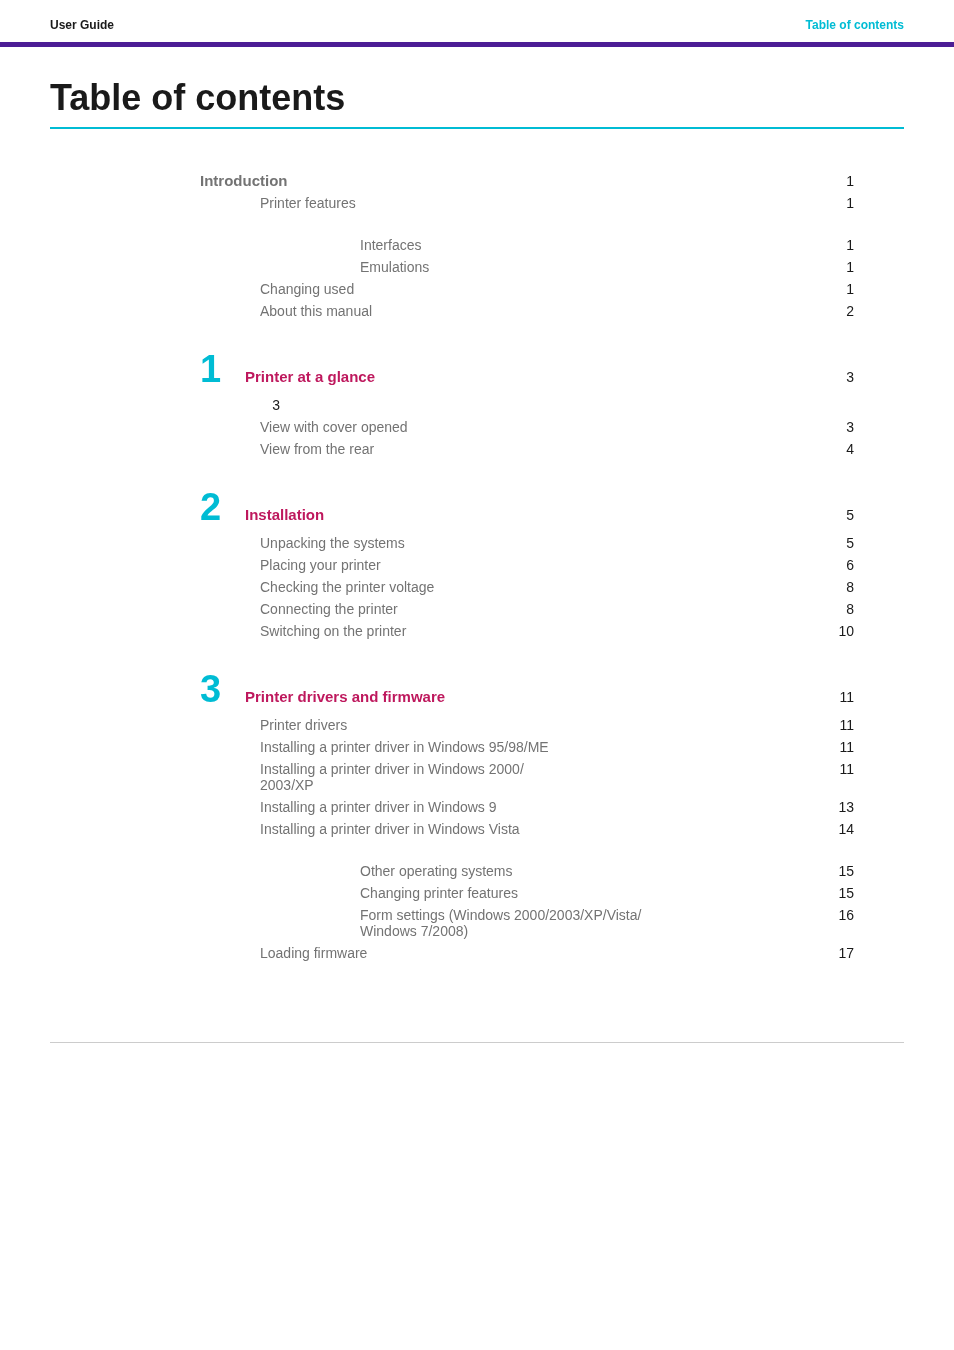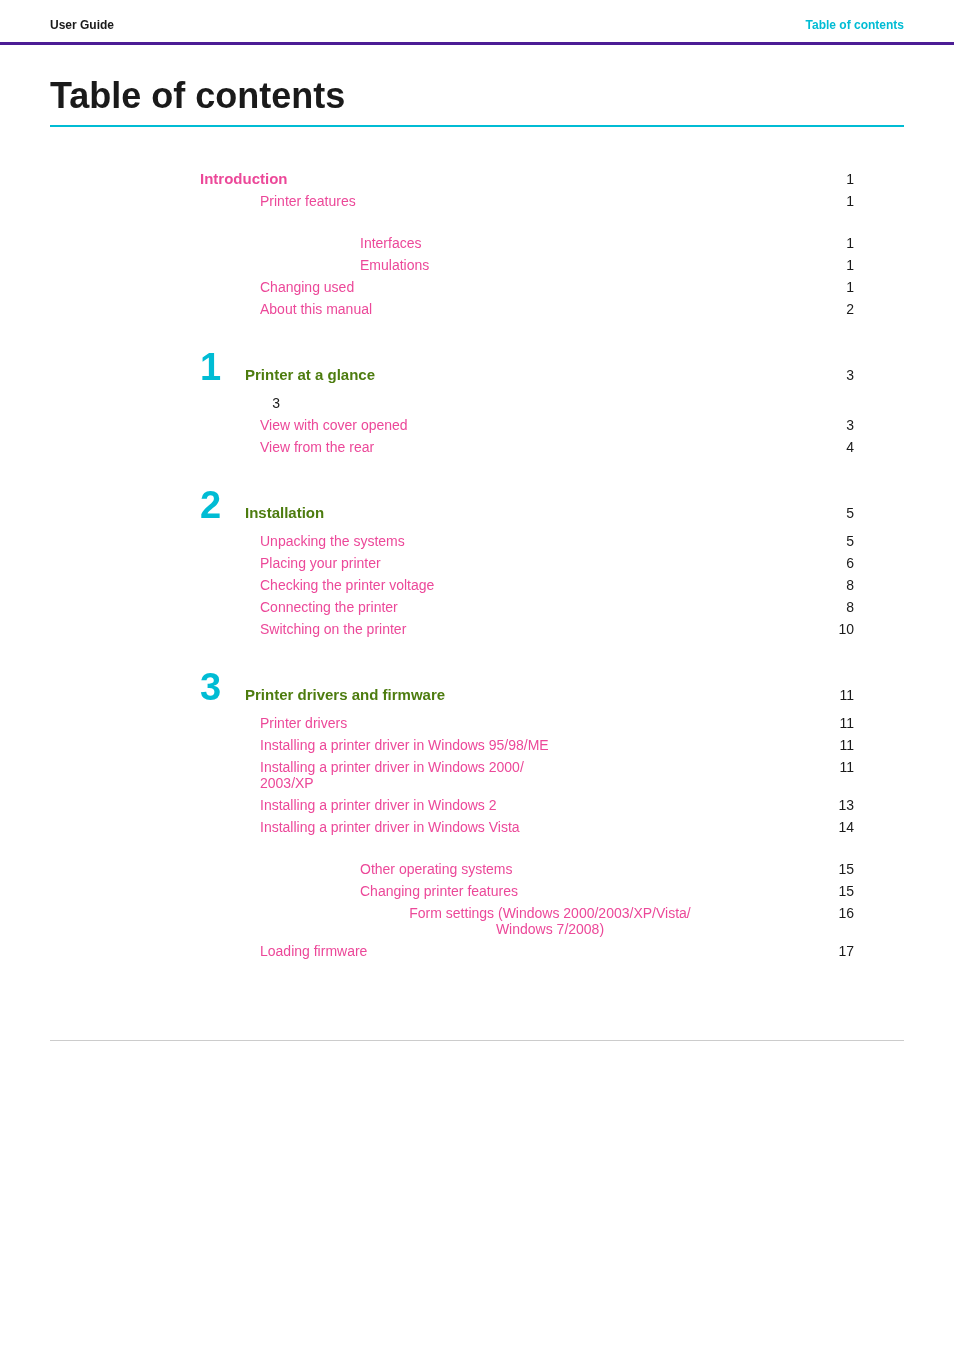--- a/index.html
+++ b/index.html
@@ -23,21 +23,21 @@
       padding: 0;
       position: relative;
     }
 
     
     .header {
       display: flex;
       justify-content: space-between;
       align-items: center;
       padding: 18px 50px 10px 50px;
-      border-bottom: 3px solid #4c1d95;
+      border-bottom: 5px solid #4c1d95;
     }
 
     .header-left {
       font-size: 12px;
       font-weight: bold;
       color: #1a1a1a;
     }
 
     .header-right {
       font-size: 12px;
@@ -76,21 +76,21 @@
 
     .toc-row {
       display: flex;
       justify-content: space-between;
       align-items: baseline;
       padding: 3px 0;
     }
 
     .toc-row-text {
       font-size: 14px;
-      color: #ec4899;
+      color: #737373;
       flex: 1;
     }
 
     .toc-row-page {
       font-size: 14px;
       color: #1a1a1a;
       min-width: 20px;
       text-align: right;
     }
 
@@ -120,21 +120,21 @@
     .chapter-title-row {
       display: flex;
       justify-content: space-between;
       align-items: baseline;
       flex: 1;
     }
 
     .chapter-title {
       font-size: 15px;
       font-weight: bold;
-      color: #4d7c0f;
+      color: #be185d;
     }
 
     .chapter-page {
       font-size: 14px;
       color: #1a1a1a;
       min-width: 20px;
       text-align: right;
     }
 
     
@@ -271,38 +271,38 @@
         </div>
         <div class="toc-row">
           <span class="toc-row-text">Installing a printer driver in Windows 95/98/ME</span>
           <span class="toc-row-page">11</span>
         </div>
         <div class="toc-row">
           <span class="toc-row-text" style="max-width: 420px;">Installing a printer driver in Windows 2000/<br>2003/XP</span>
           <span class="toc-row-page">11</span>
         </div>
         <div class="toc-row">
-          <span class="toc-row-text">Installing a printer driver in Windows 2</span>
+          <span class="toc-row-text">Installing a printer driver in Windows 9</span>
           <span class="toc-row-page">13</span>
         </div>
         <div class="toc-row">
           <span class="toc-row-text">Installing a printer driver in Windows Vista</span>
           <span class="toc-row-page">14</span>
         </div>
         <div class="toc-sub2">
           <div class="toc-row">
             <span class="toc-row-text">Other operating systems</span>
             <span class="toc-row-page">15</span>
           </div>
           <div class="toc-row">
             <span class="toc-row-text">Changing printer features</span>
             <span class="toc-row-page">15</span>
           </div>
           <div class="toc-row">
-            <span class="toc-row-text" style="max-width: 380px; text-align: center;">Form settings (Windows 2000/2003/XP/Vista/<br>Windows 7/2008)</span>
+            <span class="toc-row-text" style="max-width: 380px;">Form settings (Windows 2000/2003/XP/Vista/<br>Windows 7/2008)</span>
             <span class="toc-row-page">16</span>
           </div>
         </div>
         <div class="toc-row">
           <span class="toc-row-text">Loading firmware</span>
           <span class="toc-row-page">17</span>
         </div>
       </div>
     </div>
 

